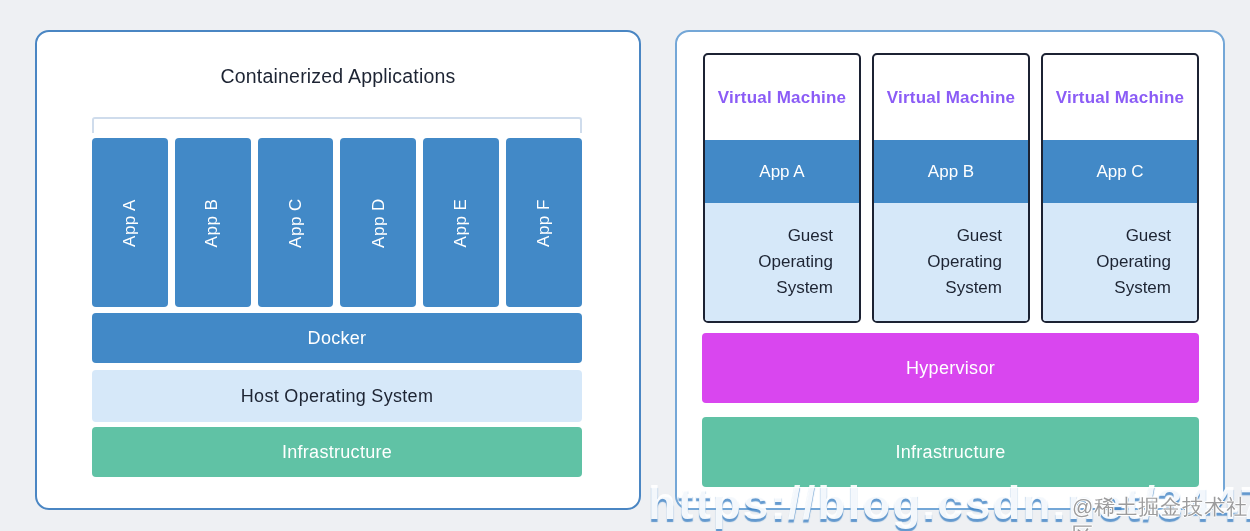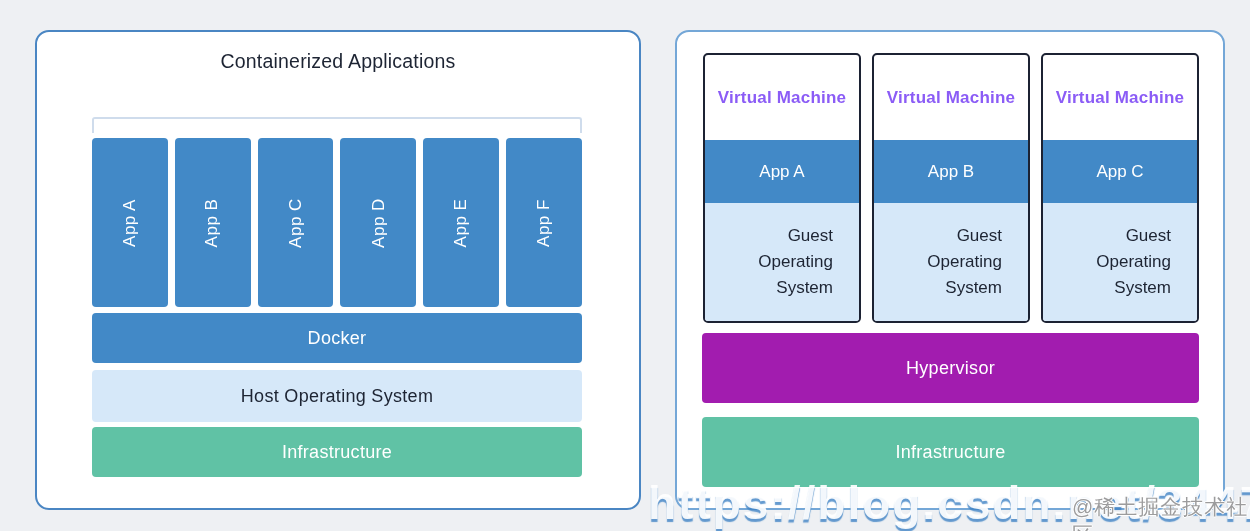--- a/index.html
+++ b/index.html
@@ -18,21 +18,21 @@
     top:30px;
     height:480px;
     background:#ffffff;
     border-radius:14px;
   }
   .panel.left  { left:35px;  width:606px; border:2px solid #4a86c3; }
   .panel.right { left:675px; width:550px; border:2px solid #74a7d7; }
 
   
   .l-title {
-    position:absolute; top:18px; left:0; width:100%;
+    position:absolute; top:33px; left:0; width:100%;
     text-align:center; font-size:19.5px; letter-spacing:.2px; color:#1d2433;
   }
   .bracket {
     position:absolute; left:55px; top:85px; width:490px; height:16px;
     border:2px solid #cfdcec; border-bottom:none;
     border-radius:3px 3px 0 0;
   }
   .apps-row {
     position:absolute; left:55px; top:106px; width:490px; height:169px;
     display:flex; gap:7px;
@@ -77,21 +77,21 @@
   .vm-guest {
     flex:1; background:#d6e8f9; color:#1d2433;
     display:flex; align-items:center; justify-content:center;
     text-align:right; font-size:17px; line-height:26px; padding:0 26px;
   }
   .r-layer {
     position:absolute; left:25px; width:497px; height:70px; border-radius:4px;
     display:flex; align-items:center; justify-content:center;
     font-size:18px; letter-spacing:.3px; color:#ffffff;
   }
-  .r-hyper { top:301px; background:#a21caf; }
+  .r-hyper { top:301px; background:#d946ef; }
   .r-infra { top:385px; background:#60c2a5; }
 
   
   .wm-url {
     position:absolute; left:648px; top:476px;
     font-size:46px; font-weight:bold; white-space:nowrap; letter-spacing:2px;
     color:rgba(255,255,255,0.92);
     text-shadow:0 3px 1px rgba(63,130,196,0.8);
     pointer-events:none;
   }

